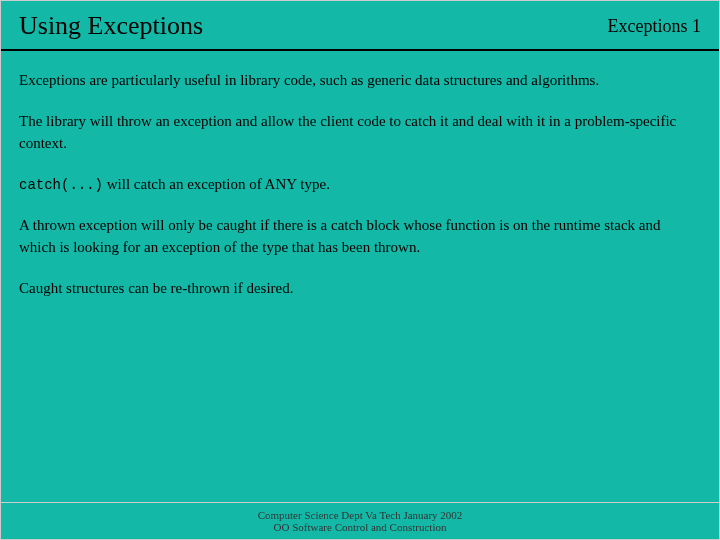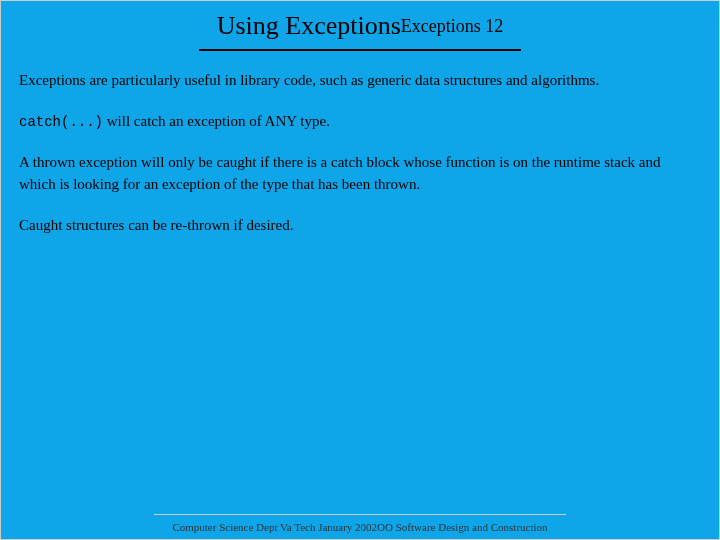--- a/index.html
+++ b/index.html
@@ -14,25 +14,24 @@
       background: #ffffff;
       font-family: 'Times New Roman', Times, serif;
       font-size: 15px;
       color: #000000;
       overflow: hidden;
     }
 
     .slide-container {
       width: 720px;
       height: 540px;
-      background: #0ea5e9;
+      background: #14b8a6;
       border: 1px solid #cccccc;
       display: flex;
       flex-direction: column;
-      align-items: center;
     }
 
     .header {
       display: flex;
       justify-content: space-between;
       align-items: center;
       padding: 10px 18px 8px 18px;
       border-bottom: 2px solid #000000;
       flex-shrink: 0;
     }
@@ -73,51 +72,53 @@
 
     .footer {
       display: flex;
       justify-content: space-between;
       align-items: center;
       padding: 6px 18px;
       border-top: 1px solid #cccccc;
       font-size: 11px;
       color: #333333;
       flex-shrink: 0;
+      flex-direction: column;
     }
 
     .footer-left, .footer-center, .footer-right {
       font-family: 'Times New Roman', Times, serif;
       font-size: 11px;
     }
   </style>
 </head>
 <body>
 
 <div class="slide-container">
 
   <div class="header">
     <span class="header-title">Using Exceptions</span>
-    <span class="header-right">Exceptions  12</span>
+    <span class="header-right">Exceptions  1</span>
   </div>
 
   <div class="content">
 
     <p class="paragraph">Exceptions are particularly useful in library code, such as generic data structures and algorithms.</p>
 
+    <p class="paragraph">The library will throw an exception and allow the client code to catch it and deal with it in a problem-specific context.</p>
 
     <p class="paragraph">
       <span class="code-inline">catch(...)</span><span> will catch an exception of ANY type.</span>
     </p>
 
     <p class="paragraph">A thrown exception will only be caught if there is a catch block whose function is on the runtime stack and which is looking for an exception of the type that has been thrown.</p>
 
     <p class="paragraph">Caught structures can be re-thrown if desired.</p>
 
 
   </div>
 
   <div class="footer">
     <span class="footer-left">Computer Science Dept Va Tech  January 2002</span>
-    <span class="footer-center">OO Software Design and Construction</span>
+    <span class="footer-center">OO Software Control and Construction</span>
   </div>
 
 </div>
 
 </body></html>

